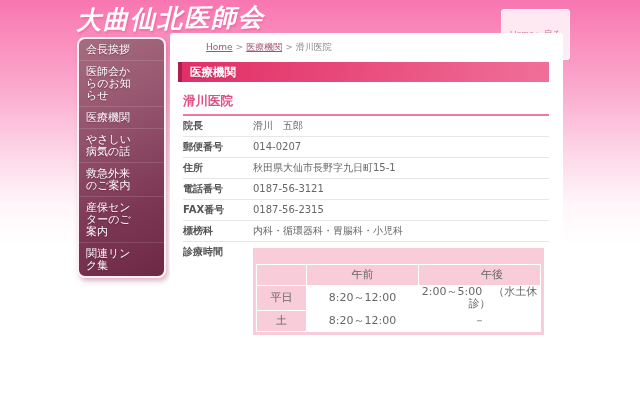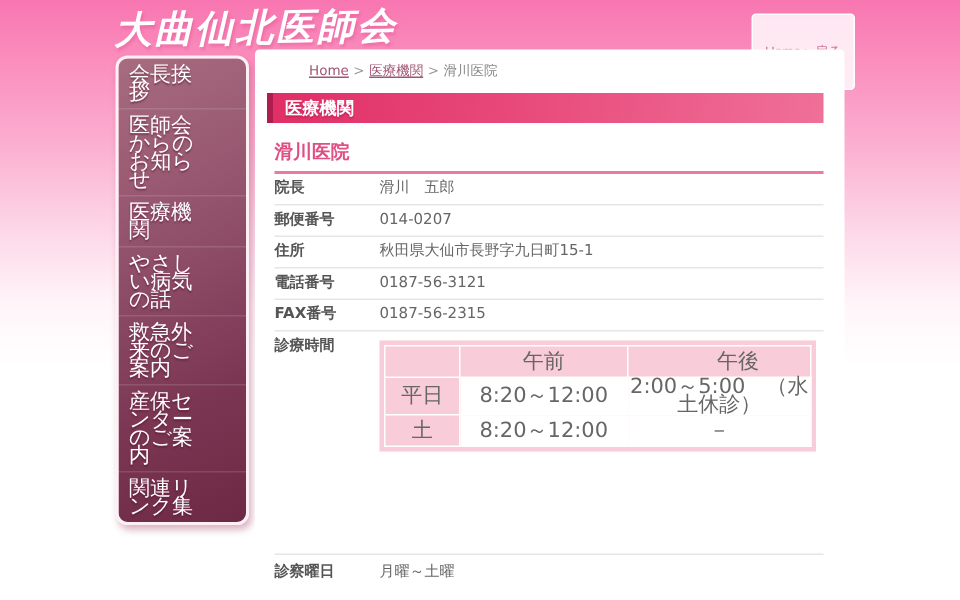--- a/index.html
+++ b/index.html
@@ -29,21 +29,21 @@
 
   
   .sidebar {
     position:absolute; left:77px; top:37px; width:89px;
     border-radius:8px; border:2px solid #fcf0f5;
     background:linear-gradient(155deg,#a76c80 0%,#91506a 40%,#7b3653 72%,#6d2944 100%);
     box-shadow:2px 3px 5px rgba(180,90,125,.45);
     overflow:hidden;
   }
   .side-item {
-    color:#ffffff; font-size:14px; line-height:12px;
+    color:#ffffff; font-size:11px; line-height:12px;
     padding:5px 24px 4px 7px; cursor:pointer;
     border-bottom:1px solid rgba(255,255,255,.13);
     text-shadow:0 1px 1px rgba(80,20,45,.5);
   }
   .side-item:last-child { border-bottom:none; }
 
   
   .content {
     position:absolute; left:170px; top:33px; width:393px; height:367px;
     background:#ffffff; border-radius:3px 3px 0 0;
@@ -75,21 +75,21 @@
     padding:4px 0; font-size:10px; line-height:12px; color:#666666;
   }
   .info-row.no-border { border-bottom:none; }
   .info-label { width:70px; flex-shrink:0; font-weight:bold; color:#555555; }
   .info-value { color:#666666; }
 
   
   .sched-wrap {
     display:inline-block; background:#f8ccd8; padding:3px; margin-top:2px;
   }
-  .sched { border-collapse:collapse; font-size:14px; color:#666666; }
+  .sched { border-collapse:collapse; font-size:11px; color:#666666;margin-top:13px; }
   .sched th, .sched td { border:1px solid #ffffff; height:21px; text-align:center; vertical-align:middle; }
   .sched th { background:#f8ccd8; font-weight:normal; color:#666666; }
   .sched td.day { background:#f8ccd8; width:50px; }
   .sched td.slot { background:#ffffff; }
   .col-am { width:112px; }
   .col-pm { width:122px;padding-left:25px; }
 
   .spacer { height:64px; }
 
   .footer-row {
@@ -141,20 +141,24 @@
         <span class="info-value">秋田県大仙市長野字九日町15-1</span>
       </div>
       <div class="info-row">
         <span class="info-label">電話番号</span>
         <span class="info-value">0187-56-3121</span>
       </div>
       <div class="info-row">
         <span class="info-label">FAX番号</span>
         <span class="info-value">0187-56-2315</span>
       </div>
+      <div class="info-row">
+        <span class="info-label">標榜科</span>
+        <span class="info-value">内科・循環器科・胃腸科・小児科</span>
+      </div>
 
       <div class="info-row no-border">
         <span class="info-label">診療時間</span>
         <div class="sched-wrap">
           <table class="sched">
             <tbody>
                 <tr>
               <th class="day"></th>
               <th class="col-am">午前</th>
               <th class="col-pm">午後</th>

